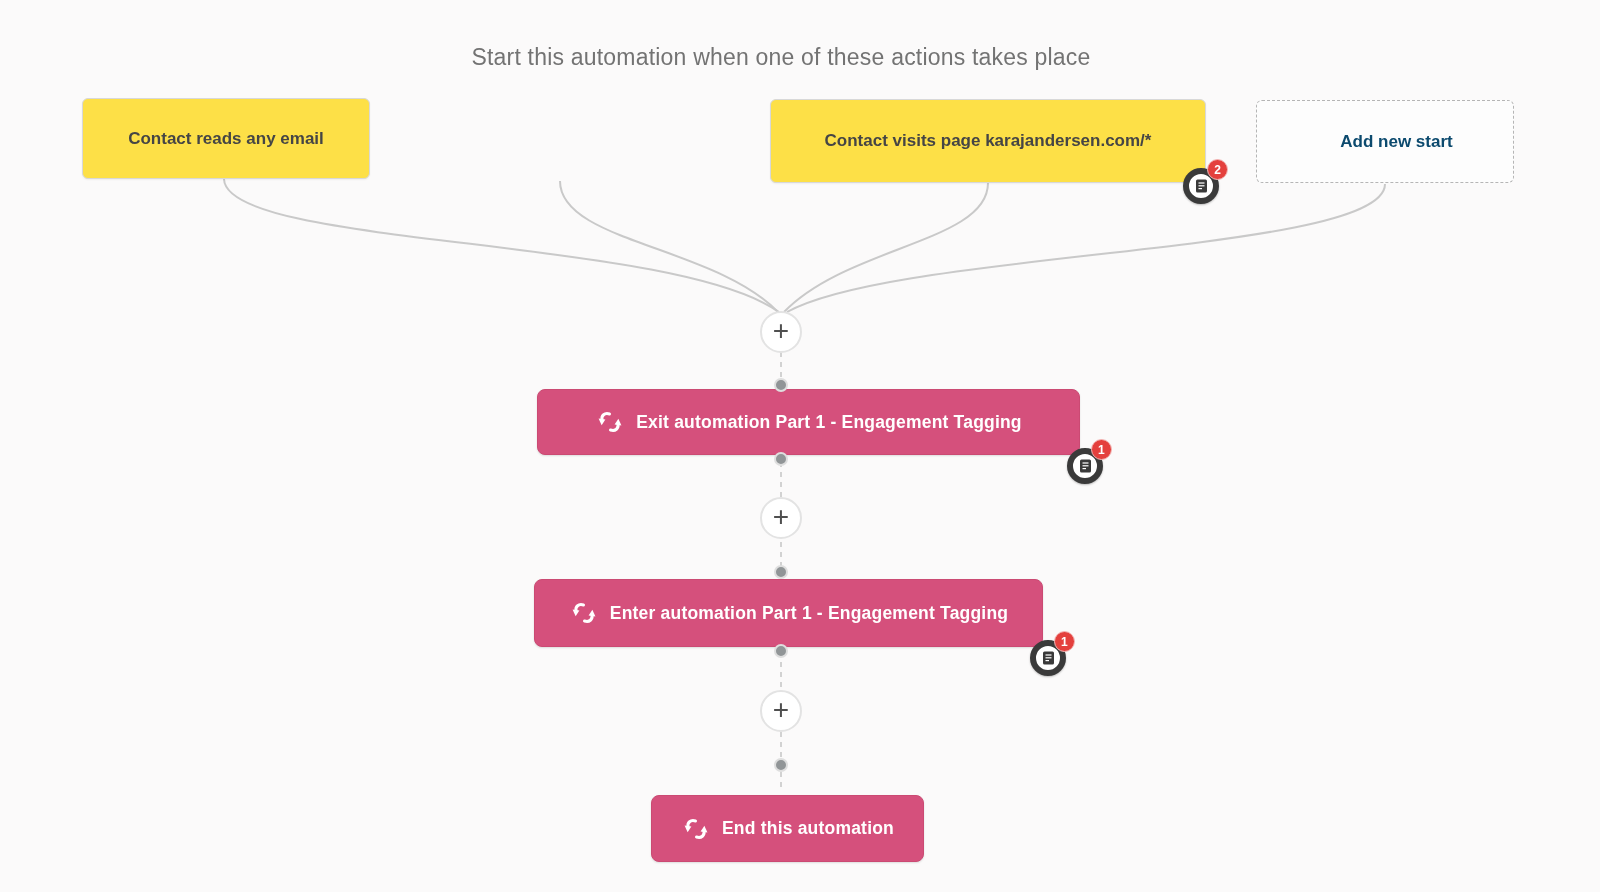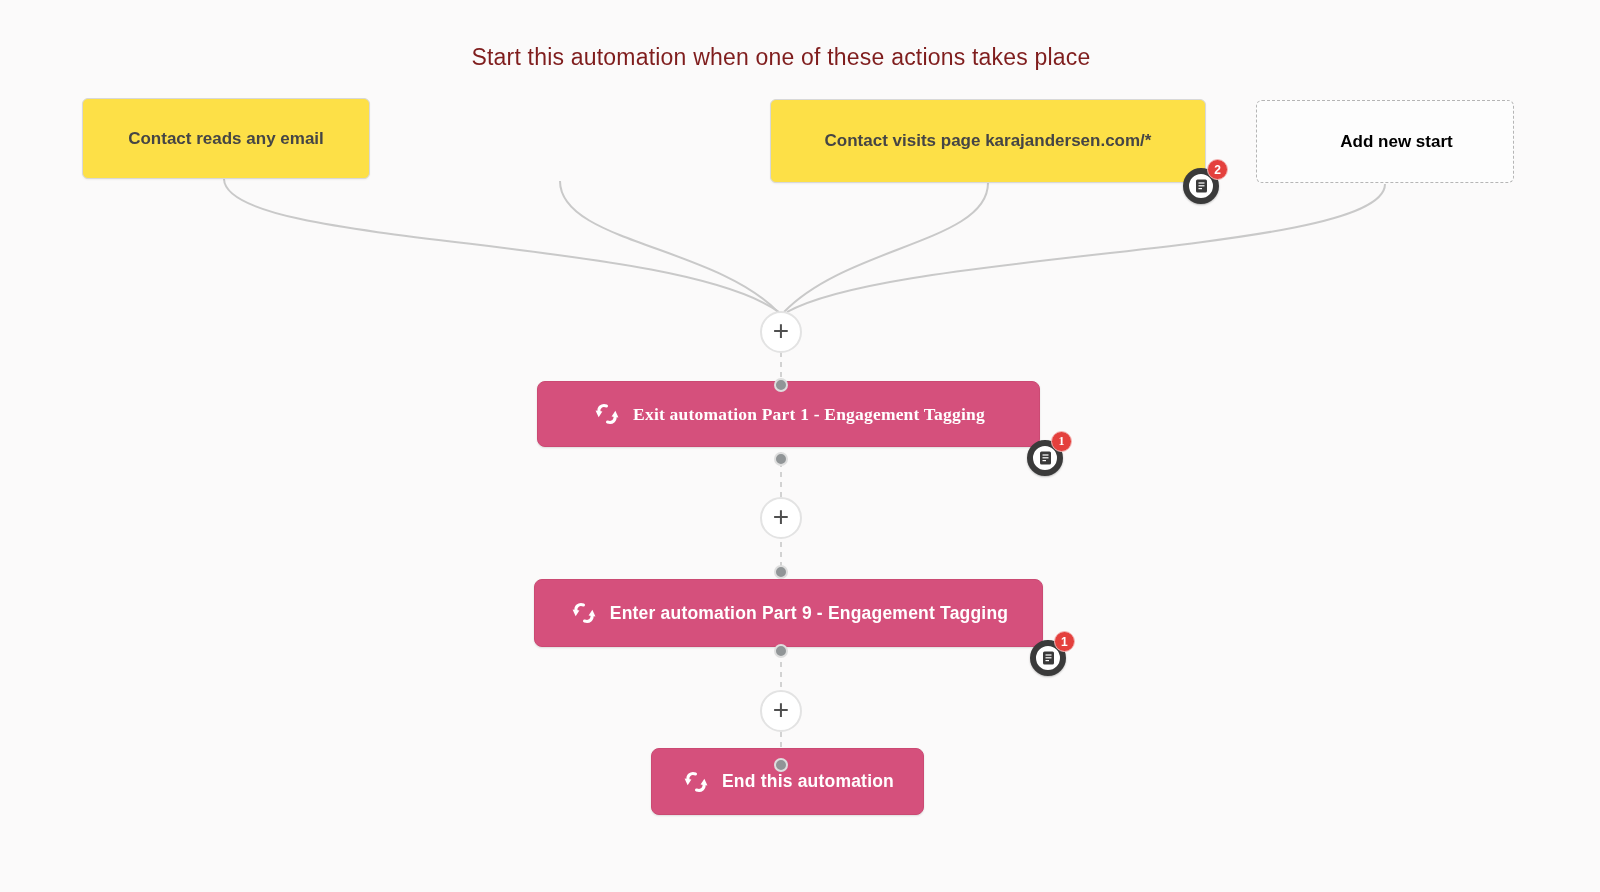--- a/index.html
+++ b/index.html
@@ -12,40 +12,40 @@
   .canvas { position: absolute; inset: 0; }
 
   
   svg.wires { position: absolute; left: 0; top: 0; z-index: 1; }
   svg.wires path { stroke: #c9c9c9; stroke-width: 2; fill: none; }
   svg.wires line.dash { stroke: #d2d2d2; stroke-width: 2; stroke-dasharray: 5 5; }
 
   
   .title {
     position: absolute; top: 44px; left: 0; width: 1562px;
-    text-align: center; font-size: 23px; color: #7f1d1d;
+    text-align: center; font-size: 23px; color: #737373;
     letter-spacing: 0.2px; z-index: 2;
   }
 
   
   .trigger {
     position: absolute; z-index: 2;
     background: #fde047;
     border: 1px solid #d8d8d8;
     border-radius: 6px;
     display: flex; align-items: center; justify-content: center;
     font-size: 17px; font-weight: bold; color: #454545;
     box-shadow: 0 1px 2px rgba(0,0,0,0.05);
     cursor: pointer;
   }
   .trigger.dashed {
     background: #fdfdfd;
     border: 1px dashed #b5b5b5;
     box-shadow: none;
-    color: #000000;
+    color: #0c4a6e;
     padding-left: 23px;
   }
 
   
   .action {
     position: absolute; z-index: 2;
     background: #d5507c;
     border: 1px solid #cb4a73;
     border-radius: 8px;
     display: flex; align-items: center; justify-content: center; gap: 11px;
@@ -141,21 +141,21 @@
   <div class="plus-circle" style="left:760px; top:690px;">
     <span>+</span>
   </div>
 
   <div class="dot" style="left:774px; top:378px;"></div>
   <div class="dot" style="left:774px; top:452px;"></div>
   <div class="dot" style="left:774px; top:565px;"></div>
   <div class="dot" style="left:774px; top:644px;"></div>
   <div class="dot" style="left:774px; top:758px;"></div>
 
-  <div class="action" style="left:537px; top:381px; width:503px; height:66px;font-family:Liberation Serif, serif;">
+  <div class="action" style="left:537px; top:389px; width:543px; height:66px;">
     <svg class="auto-icon" width="30" height="22" viewBox="0 0 30 22">
       <path d="M14.5 3 C9.5 1.5 6.2 4.5 7 9" stroke="#ffffff" stroke-width="3" fill="none" stroke-linecap="round"></path>
       <polygon points="3.6,7.6 10.4,8.4 6.6,14.2" fill="#ffffff"></polygon>
       <path d="M15.5 19 C20.5 20.5 23.8 17.5 23 13" stroke="#ffffff" stroke-width="3" fill="none" stroke-linecap="round"></path>
       <polygon points="26.4,14.4 19.6,13.6 23.4,7.8" fill="#ffffff"></polygon>
     </svg>
     <span>Exit automation Part 1 - Engagement Tagging</span>
     <div class="note-badge" style="right:-24px; bottom:-30px;">
       <div class="note-ring">
         <svg width="13" height="14" viewBox="0 0 13 14">
@@ -169,35 +169,35 @@
     </div>
   </div>
 
   <div class="action" style="left:534px; top:579px; width:509px; height:68px;">
     <svg class="auto-icon" width="30" height="22" viewBox="0 0 30 22">
       <path d="M14.5 3 C9.5 1.5 6.2 4.5 7 9" stroke="#ffffff" stroke-width="3" fill="none" stroke-linecap="round"></path>
       <polygon points="3.6,7.6 10.4,8.4 6.6,14.2" fill="#ffffff"></polygon>
       <path d="M15.5 19 C20.5 20.5 23.8 17.5 23 13" stroke="#ffffff" stroke-width="3" fill="none" stroke-linecap="round"></path>
       <polygon points="26.4,14.4 19.6,13.6 23.4,7.8" fill="#ffffff"></polygon>
     </svg>
-    <span>Enter automation Part 9 - Engagement Tagging</span>
+    <span>Enter automation Part 1 - Engagement Tagging</span>
     <div class="note-badge" style="right:-24px; bottom:-30px;">
       <div class="note-ring">
         <svg width="13" height="14" viewBox="0 0 13 14">
           <rect x="1" y="0.5" width="11" height="13" rx="1.5" fill="#3a3a3a"></rect>
           <line x1="3.5" y1="4" x2="9.5" y2="4" stroke="#ffffff" stroke-width="1.2"></line>
           <line x1="3.5" y1="6.8" x2="9.5" y2="6.8" stroke="#ffffff" stroke-width="1.2"></line>
           <line x1="3.5" y1="9.6" x2="7" y2="9.6" stroke="#ffffff" stroke-width="1.2"></line>
         </svg>
       </div>
       <div class="note-count">1</div>
     </div>
   </div>
 
-  <div class="action" style="left:651px; top:748px; width:273px; height:67px;">
+  <div class="action" style="left:651px; top:795px; width:273px; height:67px;">
     <svg class="auto-icon" width="30" height="22" viewBox="0 0 30 22">
       <path d="M14.5 3 C9.5 1.5 6.2 4.5 7 9" stroke="#ffffff" stroke-width="3" fill="none" stroke-linecap="round"></path>
       <polygon points="3.6,7.6 10.4,8.4 6.6,14.2" fill="#ffffff"></polygon>
       <path d="M15.5 19 C20.5 20.5 23.8 17.5 23 13" stroke="#ffffff" stroke-width="3" fill="none" stroke-linecap="round"></path>
       <polygon points="26.4,14.4 19.6,13.6 23.4,7.8" fill="#ffffff"></polygon>
     </svg>
     <span>End this automation</span>
   </div>
 
 </div>

